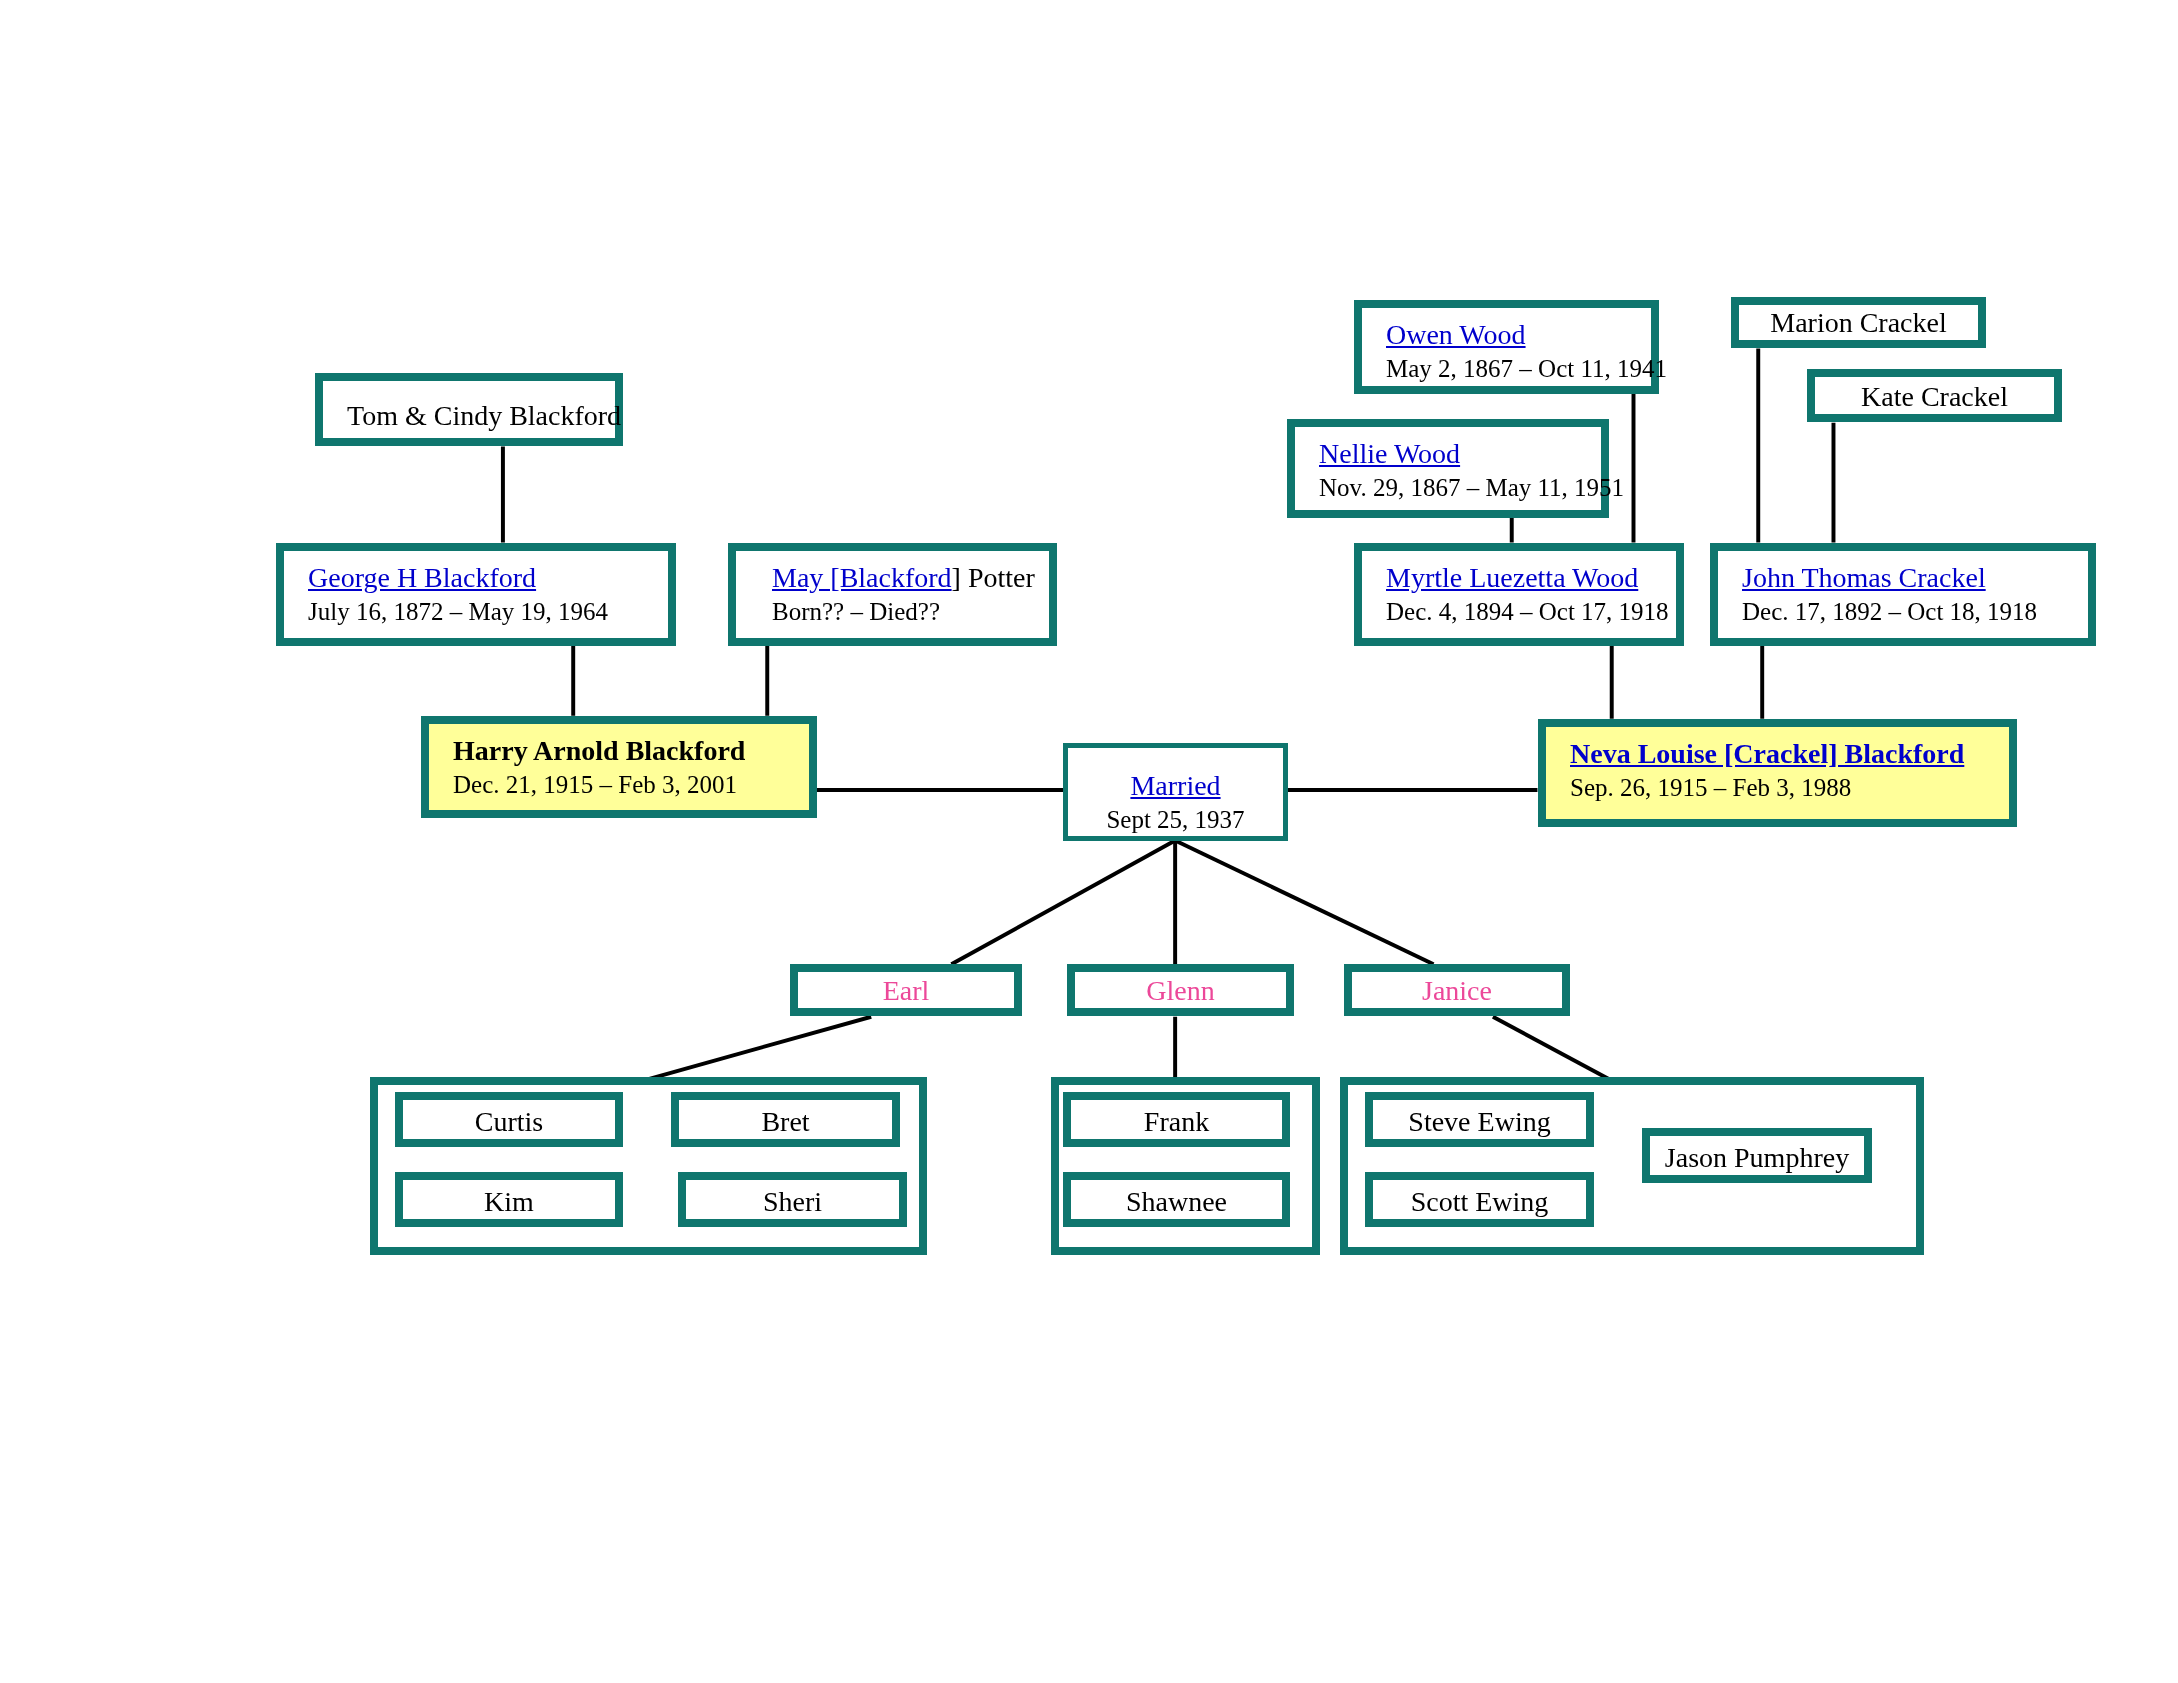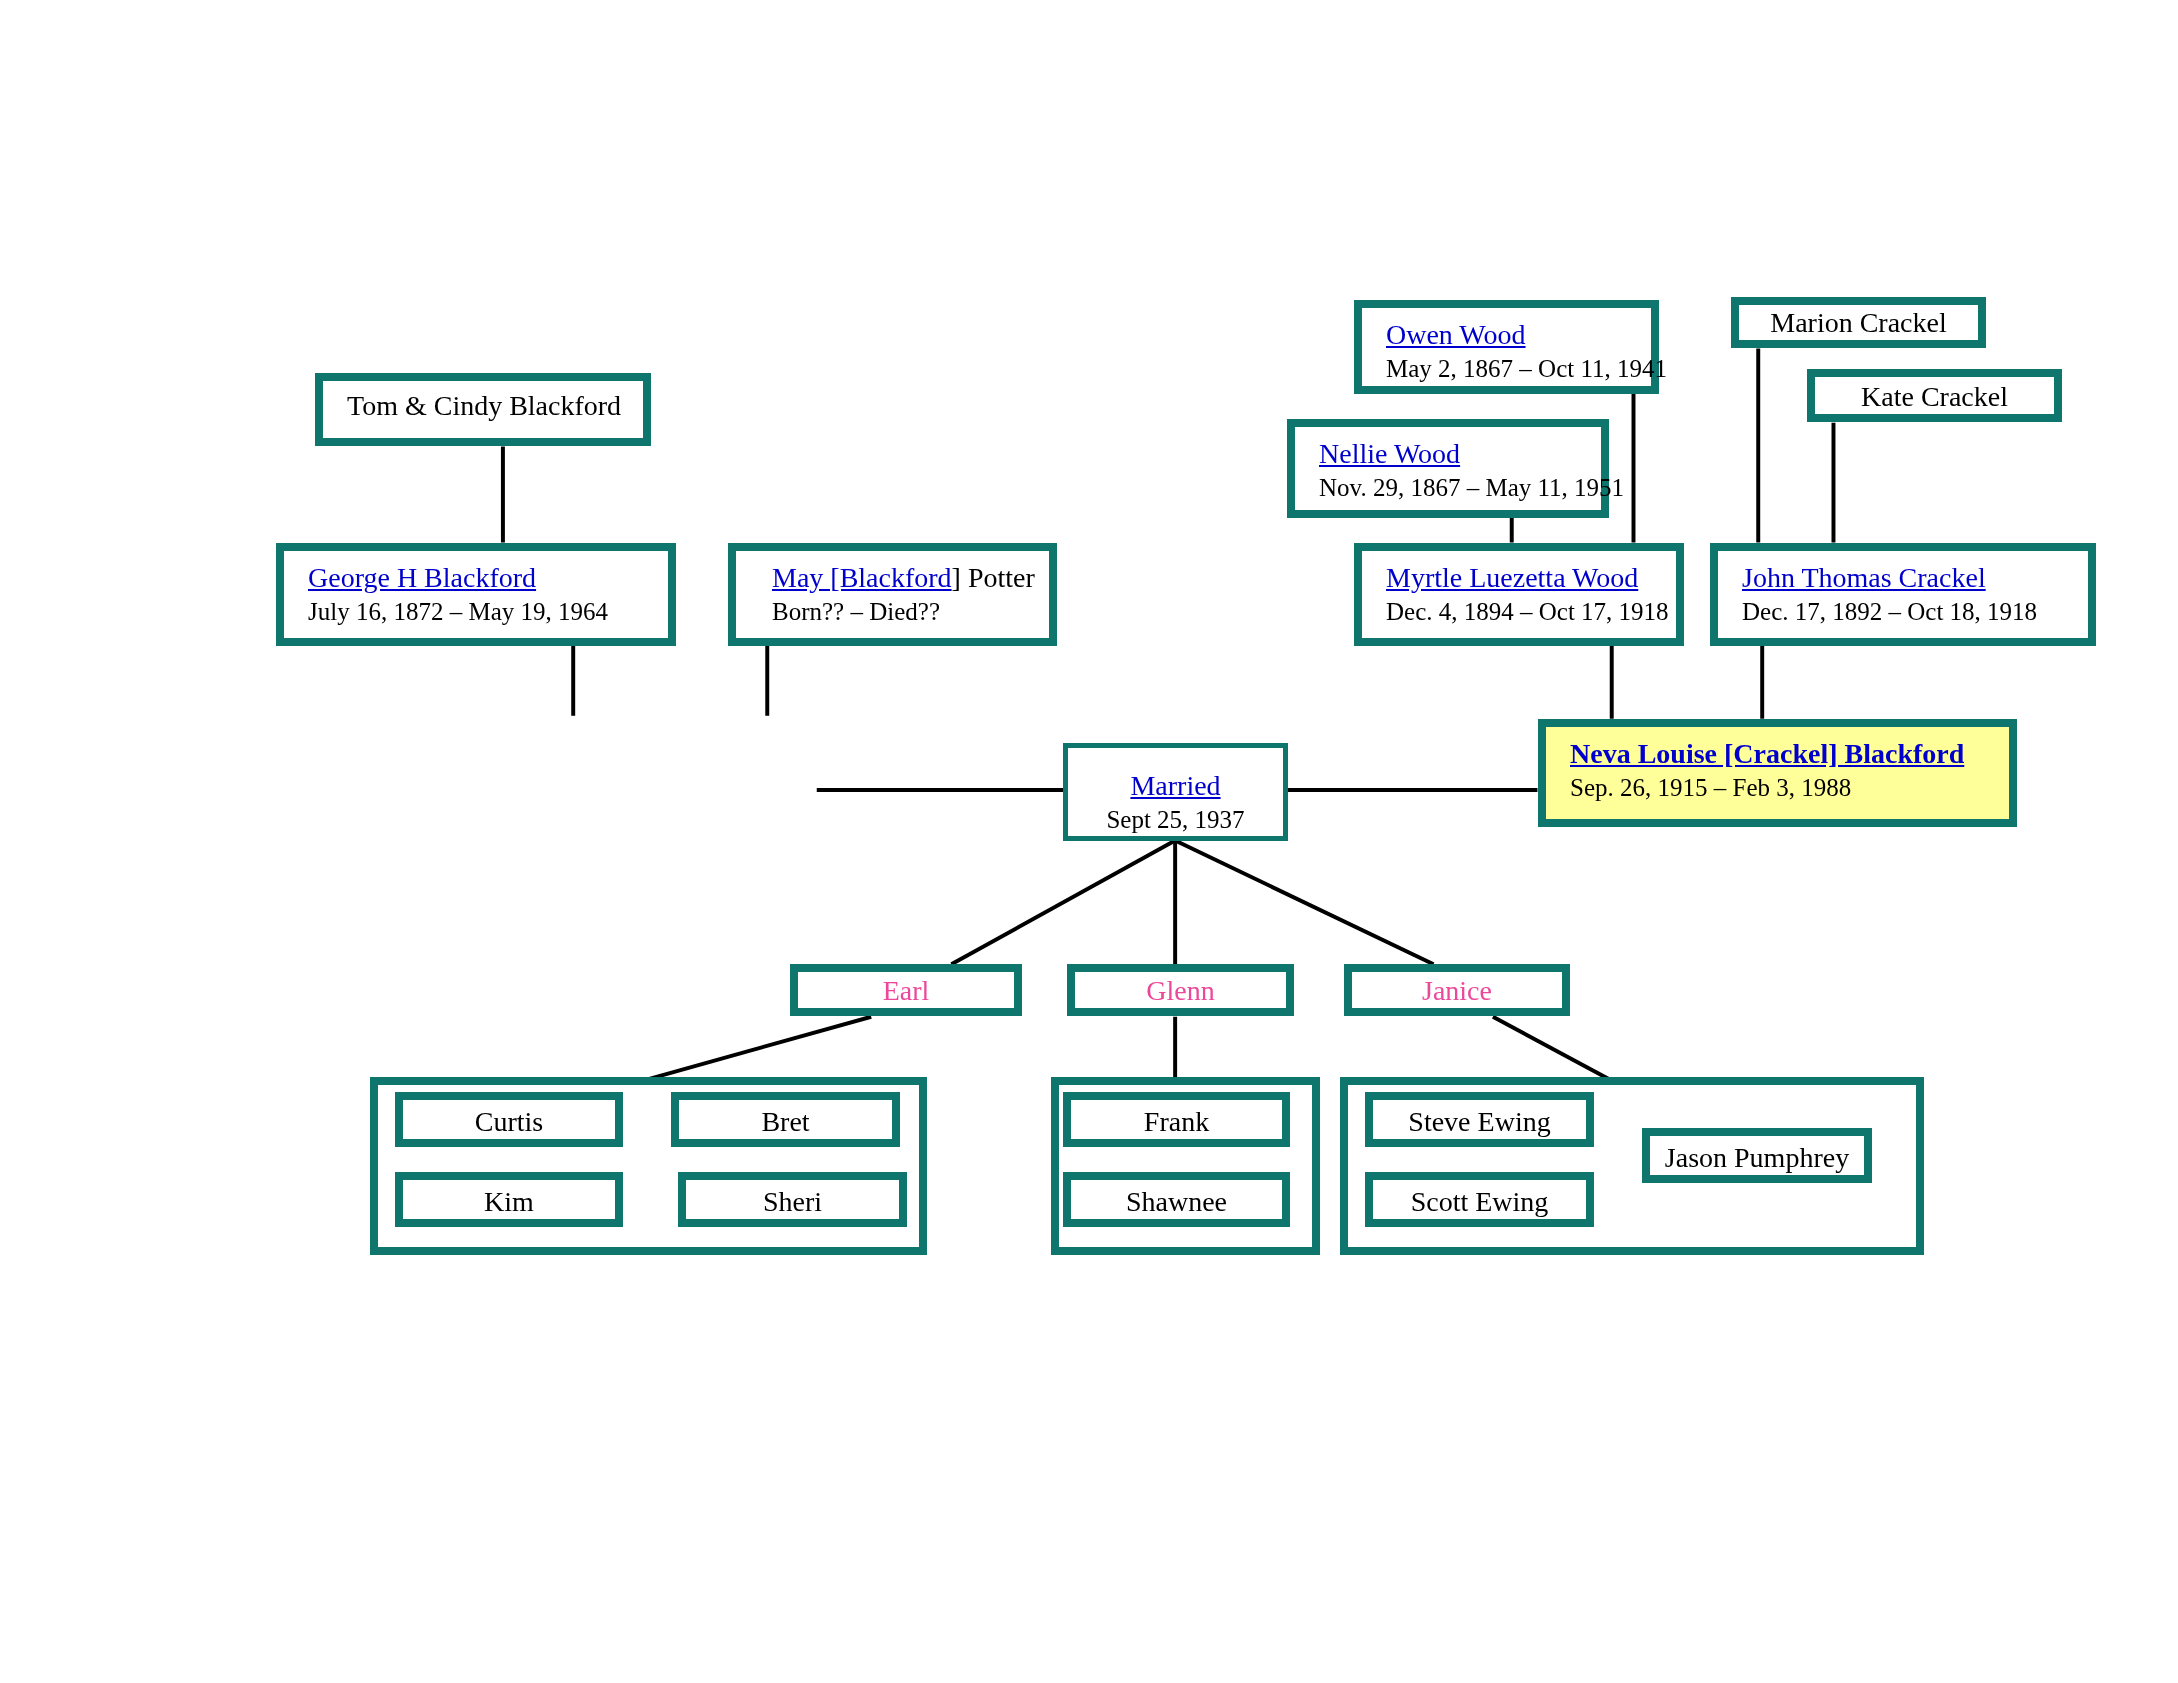--- a/index.html
+++ b/index.html
@@ -55,21 +55,21 @@
     <line x1="1628" y1="652" x2="1628" y2="726"></line>
     <line x1="1780" y1="652" x2="1780" y2="726"></line>
     <line x1="1187" y1="849" x2="961" y2="974"></line>
     <line x1="1187" y1="849" x2="1187" y2="974"></line>
     <line x1="1187" y1="849" x2="1448" y2="974"></line>
     <line x1="880" y1="1027" x2="655" y2="1090"></line>
     <line x1="1187" y1="1027" x2="1187" y2="1090"></line>
     <line x1="1508" y1="1027" x2="1625" y2="1090"></line>
   </svg>
 
-  <div class="box pad" style="left:315px; top:373px; width:336px; height:73px; padding-top:7px;">
+  <div class="box pad" style="left:315px; top:373px; width:308px; height:73px; padding-top:17px;">
     <div class="name">Tom &amp; Cindy Blackford</div>
   </div>
 
   <div class="box pad" style="left:276px; top:543px; width:400px; height:103px;">
     <div class="name"><a class="plink" href="#">George H Blackford</a></div>
     <div class="dates">July 16, 1872 – May 19, 1964</div>
   </div>
 
   <div class="box pad" style="left:728px; top:543px; width:329px; height:103px;padding-left:36px;">
     <div class="name"><a class="plink" href="#">May [Blackford</a><span>] Potter</span></div>
@@ -97,20 +97,24 @@
   <div class="box pad" style="left:1354px; top:543px; width:330px; height:103px;">
     <div class="name"><a class="plink" href="#">Myrtle Luezetta Wood</a></div>
     <div class="dates">Dec. 4, 1894 – Oct 17, 1918</div>
   </div>
 
   <div class="box pad" style="left:1710px; top:543px; width:386px; height:103px;">
     <div class="name"><a class="plink" href="#">John Thomas Crackel</a></div>
     <div class="dates">Dec. 17, 1892 – Oct 18, 1918</div>
   </div>
 
+  <div class="box pad yellow" style="left:421px; top:716px; width:396px; height:102px;">
+    <div class="name bold">Harry Arnold Blackford</div>
+    <div class="dates">Dec. 21, 1915 – Feb 3, 2001</div>
+  </div>
 
   <div class="box pad yellow" style="left:1538px; top:719px; width:479px; height:108px;">
     <div class="name"><a class="plink bold" href="#">Neva Louise [Crackel] Blackford</a></div>
     <div class="dates">Sep. 26, 1915 – Feb 3, 1988</div>
   </div>
 
   <div class="box center thick" style="left:1063px; top:743px; width:225px; height:98px;">
     <div class="name"><a class="plink" href="#">Married</a></div>
     <div class="dates">Sept 25, 1937</div>
   </div>

